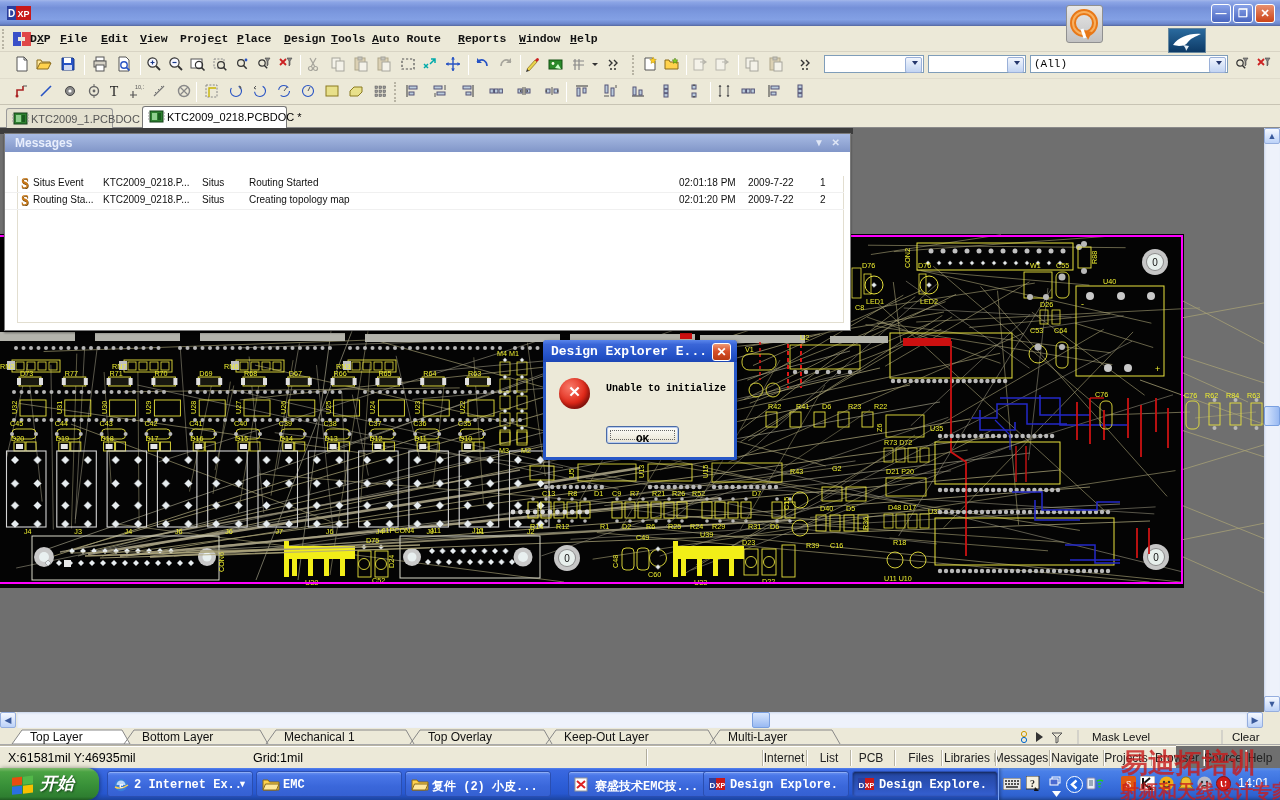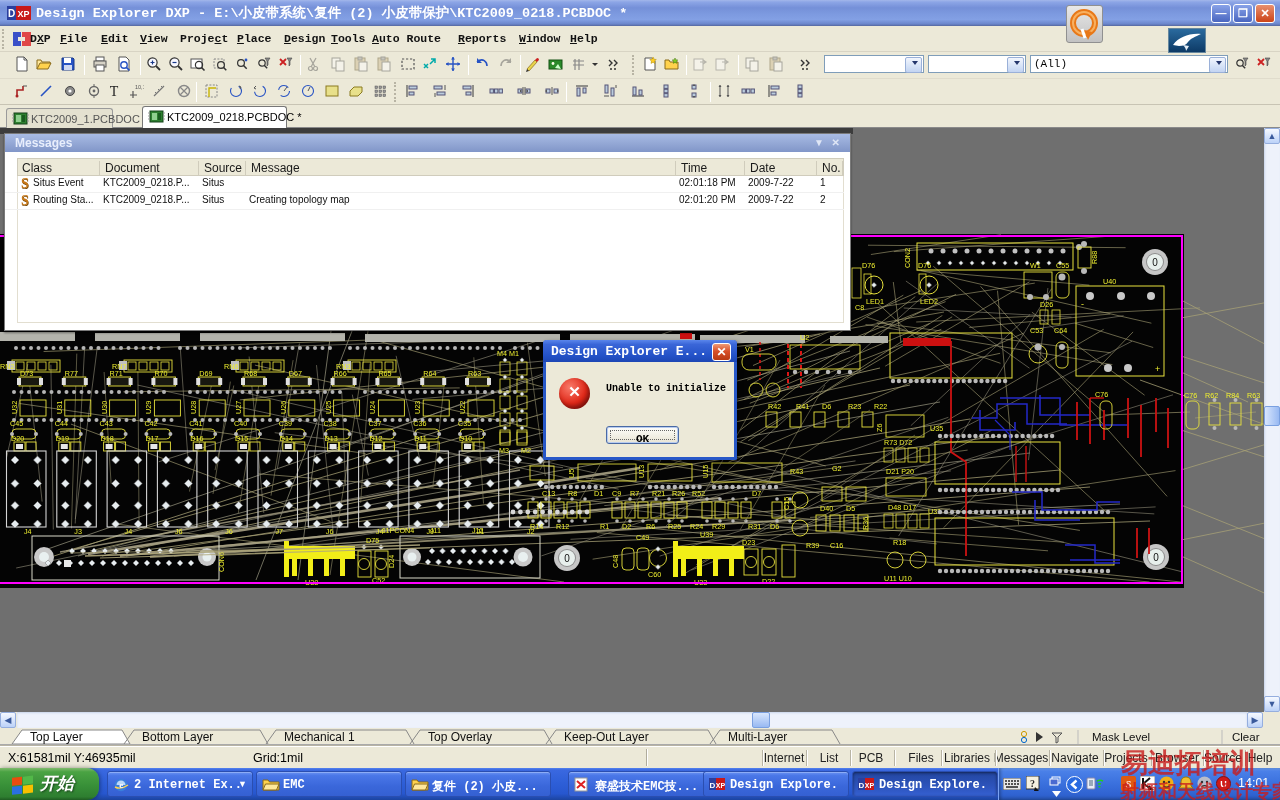--- a/index.html
+++ b/index.html
@@ -43,21 +43,21 @@
 #dlgtext{position:absolute;left:60px;top:43px;font-family:"Liberation Mono",monospace;font-weight:bold;font-size:10px;color:#000;white-space:pre}
 #dlgok{position:absolute;left:60px;top:86px;width:73px;height:18px;background:linear-gradient(180deg,#fefefb,#e8e4d4);border:1px solid #4a6aa4;border-radius:3px;box-shadow:inset 0 0 0 1px #b8ccf0;font-family:"Liberation Mono",monospace;font-weight:bold;font-size:11px;text-align:center;line-height:16px}
 #dlgok i{position:absolute;left:3px;top:3px;right:3px;bottom:3px;border:1px dotted #666;font-style:normal}
 #hscroll{position:absolute;left:0;top:712px;width:1280px;height:16px;background:#ece9d8}
 #htrack{position:absolute;left:17px;top:0;width:1230px;height:16px;background:#eef2fb;box-shadow:inset 0 1px 2px #c8d4ea}
 .sbtn{position:absolute;width:16px;height:16px;background:linear-gradient(180deg,#f6f9ff,#bcd2f8);border:1px solid #95aede;border-radius:2px;color:#3a5a9c;font-size:9px;text-align:center;line-height:14px}
 #hthumb{position:absolute;left:735px;top:0px;width:18px;height:16px;background:linear-gradient(180deg,#d8e6fd,#98b9f2);border:1px solid #7aa0e0;border-radius:2px}
 #vscroll{position:absolute;left:1264px;top:128px;width:16px;height:584px;background:#eef2fb;box-shadow:inset 1px 0 2px #c8d4ea}
 #vthumb{position:absolute;left:0px;top:278px;width:16px;height:20px;background:linear-gradient(90deg,#d8e6fd,#98b9f2);border:1px solid #7aa0e0;border-radius:2px}
 #layerbar{position:absolute;left:0;top:728px;width:1280px;height:18px;background:#ece9d8}
-#statusbar{position:absolute;left:0;top:746px;width:1280px;height:22px;background:#ece9d8;border-top:1px solid #fff;box-shadow:0 -1px 0 #b8b4a4}
+#statusbar{position:absolute;left:0;top:746px;width:1176px;height:22px;background:#ece9d8;border-top:1px solid #fff;box-shadow:0 -1px 0 #b8b4a4}
 #statusbar .coord{position:absolute;left:8px;top:4px;font-size:12.5px;color:#000}
 #statusbar .grid{position:absolute;left:253px;top:4px;font-size:12.5px;color:#000}
 #statusbar .groove{position:absolute;left:646px;top:2px;width:2px;height:17px;border-left:1px solid #b0ac9c;border-right:1px solid #fff}
 .pbt{position:absolute;top:4px;font-size:12px;color:#222;text-align:center}
 .psep{position:absolute;top:3px;width:1px;height:16px;background:#b8b4a4;box-shadow:1px 0 0 #fff}
 #taskbar{position:absolute;left:0;top:768px;width:1280px;height:32px;background:linear-gradient(180deg,#5584ef 0%,#3a68e0 6%,#2e5fd8 45%,#2757cf 80%,#1c449f 100%)}
 #startbtn{position:absolute;left:0;top:768px;width:99px;height:32px;z-index:20;background:linear-gradient(180deg,#81bb6e 0%,#4aa343 12%,#389038 55%,#2e7e30 90%,#1f5c22 100%);border-radius:0 12px 12px 0;box-shadow:1px 0 4px rgba(0,0,0,.4)}
 #startbtn .stext{position:absolute;left:40px;top:4px;color:#fff;font-weight:bold;font-style:italic;font-size:17px;text-shadow:1px 1px 2px rgba(0,0,0,.5)}
 .tbt{position:absolute;top:3px;height:26px;background:linear-gradient(180deg,#6a92f2 0%,#4a77e8 15%,#3a67da 60%,#3560d2 100%);border-radius:3px;border:1px solid #2a4eb0;box-shadow:inset 0 1px 0 #8cacf6;color:#fff}
 .tbt.pressed{background:linear-gradient(180deg,#2346a0,#2d54bc 60%,#3560d2);box-shadow:inset 0 1px 3px rgba(0,0,0,.5)}
@@ -72,21 +72,20 @@
 #flicon1{position:absolute;left:1066px;top:5px;width:37px;height:38px;background:linear-gradient(180deg,#e8e8e8,#c2c2c2);border:1px solid #909090;border-radius:3px;z-index:60}
 #flicon2{position:absolute;left:1168px;top:28px;width:38px;height:25px;background:linear-gradient(180deg,#2a6a9e,#0d3a66);border:1px solid #67889e;z-index:60}
 </style></head><body>
 <div id="titlebar">
     <span class="ticon"><svg width="24" height="16" viewBox="0 0 24 16">
         <rect x="0" y="1" width="9" height="14" fill="#2b3f9e"></rect>
         <rect x="9" y="1" width="15" height="14" fill="#c81919"></rect>
         <text x="4.5" y="12" font-size="10" font-weight="bold" fill="#fff" text-anchor="middle" font-family="Liberation Sans">D</text>
         <text x="16.5" y="12" font-size="9" font-weight="bold" fill="#fff" text-anchor="middle" font-family="Liberation Sans">XP</text>
       </svg></span>
-    <span class="ttext">Design Explorer DXP - E:\小皮带系统\复件 (2) 小皮带保护\KTC2009_0218.PCBDOC *</span>
     <div class="wbtn" id="bmin">—</div>
     <div class="wbtn" id="bmax">❐</div>
     <div class="wbtn" id="bclose">✕</div>
   </div>
 <div id="menubar">
     <div id="mgrip"></div>
     <span id="mlogo"><svg width="20" height="18" viewBox="0 0 20 18">
         <path d="M1 2h8v5h-3v4h3v5H1z" fill="#3a50c8"></path>
         <path d="M10 2h9v14h-9v-5h3V7h-3z" fill="#e04848"></path>
       </svg></span>
@@ -1642,34 +1641,26 @@
 <div id="hscroll">
     <div class="sbtn" style="left:0;top:0">◀</div>
     <div id="htrack">
       <div id="hthumb"></div>
     </div>
     <div class="sbtn" style="left:1247px;top:0">▶</div>
     <div style="position:absolute;left:1264px;top:0;width:16px;height:16px;background:#ece9d8"></div>
   </div>
 <div id="msgs">
     <div id="msgtitle">Messages<span class="mbtn" style="right:26px">▼</span><span class="mbtn" style="right:10px">✕</span></div>
-    <div id="msghead">
-      <div class="mh" style="left:0px;width:82px">Class</div>
-      <div class="mh" style="left:83px;width:98px">Document</div>
-      <div class="mh" style="left:182px;width:46px">Source</div>
-      <div class="mh" style="left:229px;width:429px">Message</div>
-      <div class="mh" style="left:659px;width:68px">Time</div>
-      <div class="mh" style="left:728px;width:71px">Date</div>
-      <div class="mh" style="left:800px;width:25px">No.</div>
-    </div>
     <div id="msgbody"></div>
     <div class="mrow" style="top:42px">
       <div class="mc" style="left:12px;width:81px;padding-left:16px;">Situs Event</div>
       <div class="mc" style="left:95px;width:97px;">KTC2009_0218.P...</div>
       <div class="mc" style="left:194px;width:45px;">Situs</div>
+      <div class="mc" style="left:241px;width:428px;">Routing Started</div>
       <div class="mc" style="left:671px;width:67px;">02:01:18 PM</div>
       <div class="mc" style="left:740px;width:70px;">2009-7-22</div>
       <div class="mc" style="left:812px;width:24px;">1</div>
       <span class="sic" style="left:16px">S</span>
     </div>
     <div class="mrow" style="top:59px">
       <div class="mc" style="left:12px;width:81px;padding-left:16px;">Routing Sta...</div>
       <div class="mc" style="left:95px;width:97px;">KTC2009_0218.P...</div>
       <div class="mc" style="left:194px;width:45px;">Situs</div>
       <div class="mc" style="left:241px;width:428px;">Creating topology map</div>

